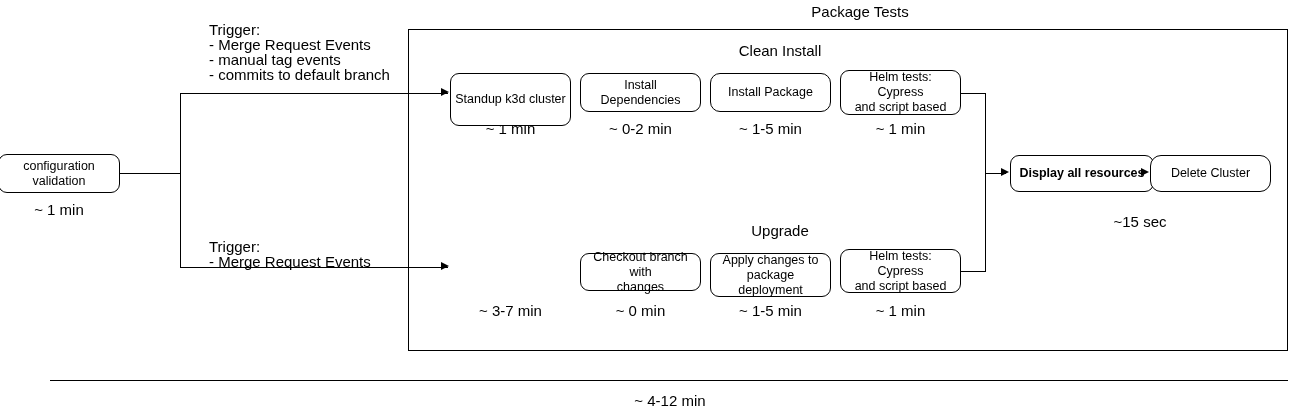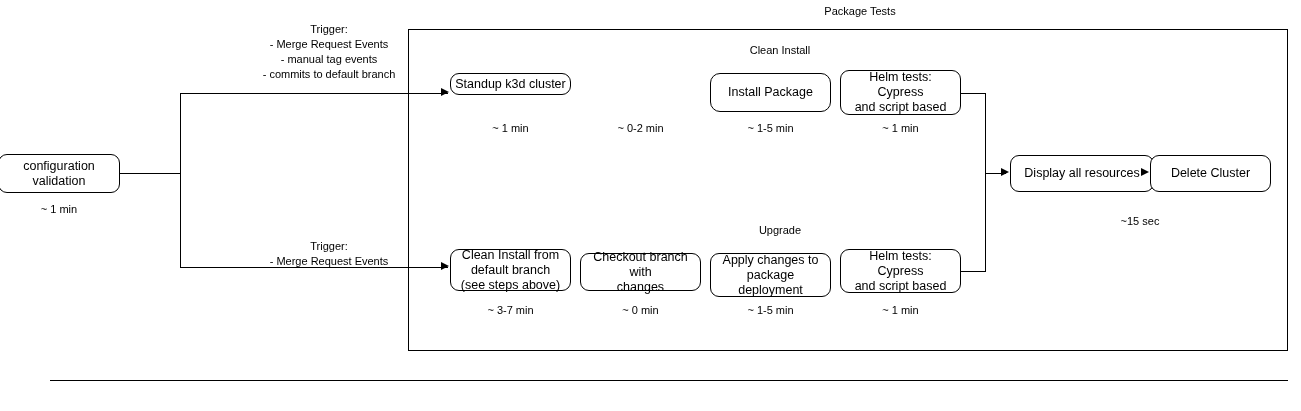--- a/index.html
+++ b/index.html
@@ -31,28 +31,28 @@
     text-align: center;
     font-size: 12.5px;
     line-height: 15px;
     color: #000000;
     padding: 0 4px;
     z-index: 3;
   }
   .node span { display: block; white-space: pre-line; }
   .label {
     position: absolute;
-    font-size: 11px;
+    font-size: 15px;
     line-height: 15px;
     text-align: center;
     color: #000000;
     white-space: pre-line;
     z-index: 2;
   }
-  .label.left { text-align: center; }
+  .label.left { text-align: left; }
   .group-box {
     position: absolute;
     box-sizing: border-box;
     border: 1.3px solid #000000;
     background: transparent;
     z-index: 1;
   }
   .hline {
     position: absolute;
     height: 0;
@@ -107,45 +107,43 @@
 
   <div class="label left" style="left:209px; top:22px; width:240px;">Trigger:
 - Merge Request Events
 - manual tag events
 - commits to default branch</div>
   <div class="label left" style="left:209px; top:239px; width:240px;">Trigger:
 - Merge Request Events</div>
 
   <div class="label" style="left:690px; top:43px; width:180px;">Clean Install</div>
 
-  <div class="node" style="left:450px; top:73px; width:121px; height:22px;">
+  <div class="node" style="left:450px; top:73px; width:121px; height:53px;">
     <span>Standup k3d cluster</span>
   </div>
   <div class="label" style="left:450px; top:121px; width:121px;">~ 1 min</div>
 
+  <div class="node" style="left:580px; top:73px; width:121px; height:39px;">
+    <span>Install Dependencies</span>
+  </div>
   <div class="label" style="left:580px; top:121px; width:121px;">~ 0-2 min</div>
 
   <div class="node" style="left:710px; top:73px; width:121px; height:39px;border-radius:10px;">
     <span>Install Package</span>
   </div>
   <div class="label" style="left:710px; top:121px; width:121px;">~ 1-5 min</div>
 
   <div class="node" style="left:840px; top:70px; width:121px; height:45px;">
     <span>Helm tests: Cypress
 and script based</span>
   </div>
   <div class="label" style="left:840px; top:121px; width:121px;">~ 1 min</div>
 
   <div class="label" style="left:690px; top:223px; width:180px;">Upgrade</div>
 
-  <div class="node" style="left:450px; top:249px; width:121px; height:42px;">
-    <span>Clean Install from
-default branch
-(see steps above)</span>
-  </div>
   <div class="label" style="left:450px; top:303px; width:121px;">~ 3-7 min</div>
 
   <div class="node" style="left:580px; top:253px; width:121px; height:38px;">
     <span>Checkout branch with
 changes</span>
   </div>
   <div class="label" style="left:580px; top:303px; width:121px;">~ 0 min</div>
 
   <div class="node" style="left:710px; top:253px; width:121px; height:44px;">
     <span>Apply changes to
@@ -158,28 +156,29 @@
 and script based</span>
   </div>
   <div class="label" style="left:840px; top:303px; width:121px;">~ 1 min</div>
 
   <div class="hline" style="left:961px; top:93px; width:25px;"></div>
   <div class="hline" style="left:961px; top:271px; width:25px;"></div>
   <div class="vline" style="left:985px; top:93px; height:178px;"></div>
   <div class="hline" style="left:985px; top:173px; width:21px;"></div>
   <div class="arrowhead" style="left:1001px; top:168px;"></div>
 
-  <div class="node" style="left:1010px; top:155px; width:144px; height:37px;">
+  <div class="node" style="left:1010px; top:155px; width:144px; height:37px;font-weight:bold;">
     <span>Display all resources</span>
   </div>
 
   <div class="hline" style="left:1130px; top:173px; width:13px;"></div>
   <div class="arrowhead" style="left:1141px; top:168px;"></div>
 
-  <div class="node" style="left:1150px; top:155px; width:121px; height:37px;">
+  <div class="node" style="left:1150px; top:155px; width:121px; height:37px;border-radius:11px;">
     <span>Delete Cluster</span>
   </div>
 
   <div class="label" style="left:1080px; top:214px; width:120px;">~15 sec</div>
 
   <div class="rule" style="left:50px; top:380px; width:1238px;"></div>
+  <div class="label" style="left:560px; top:393px; width:220px;">~ 4-12 min</div>
 
 </div>
 
 </body></html>

